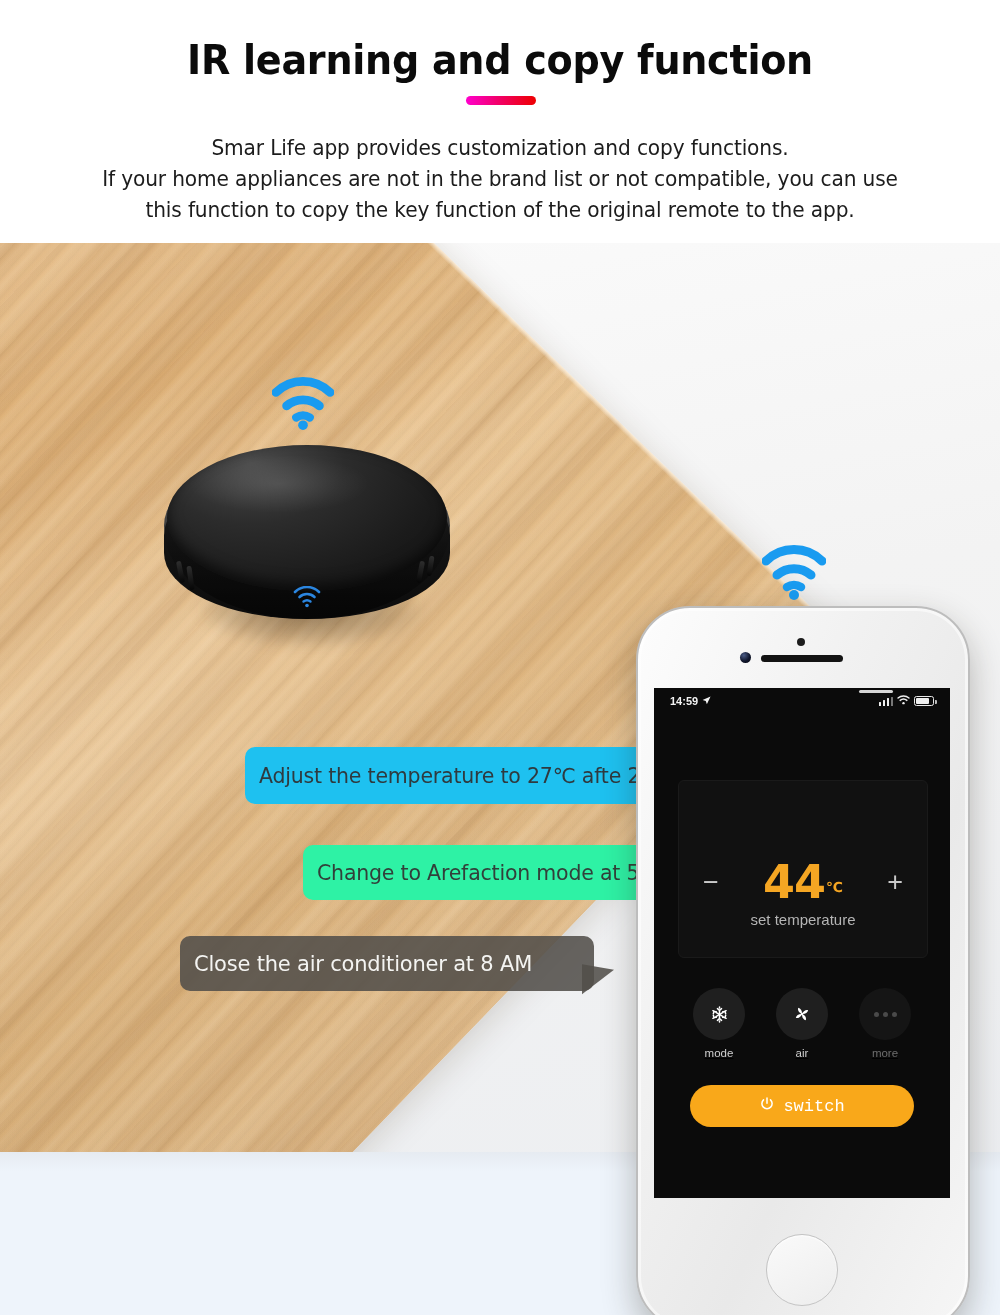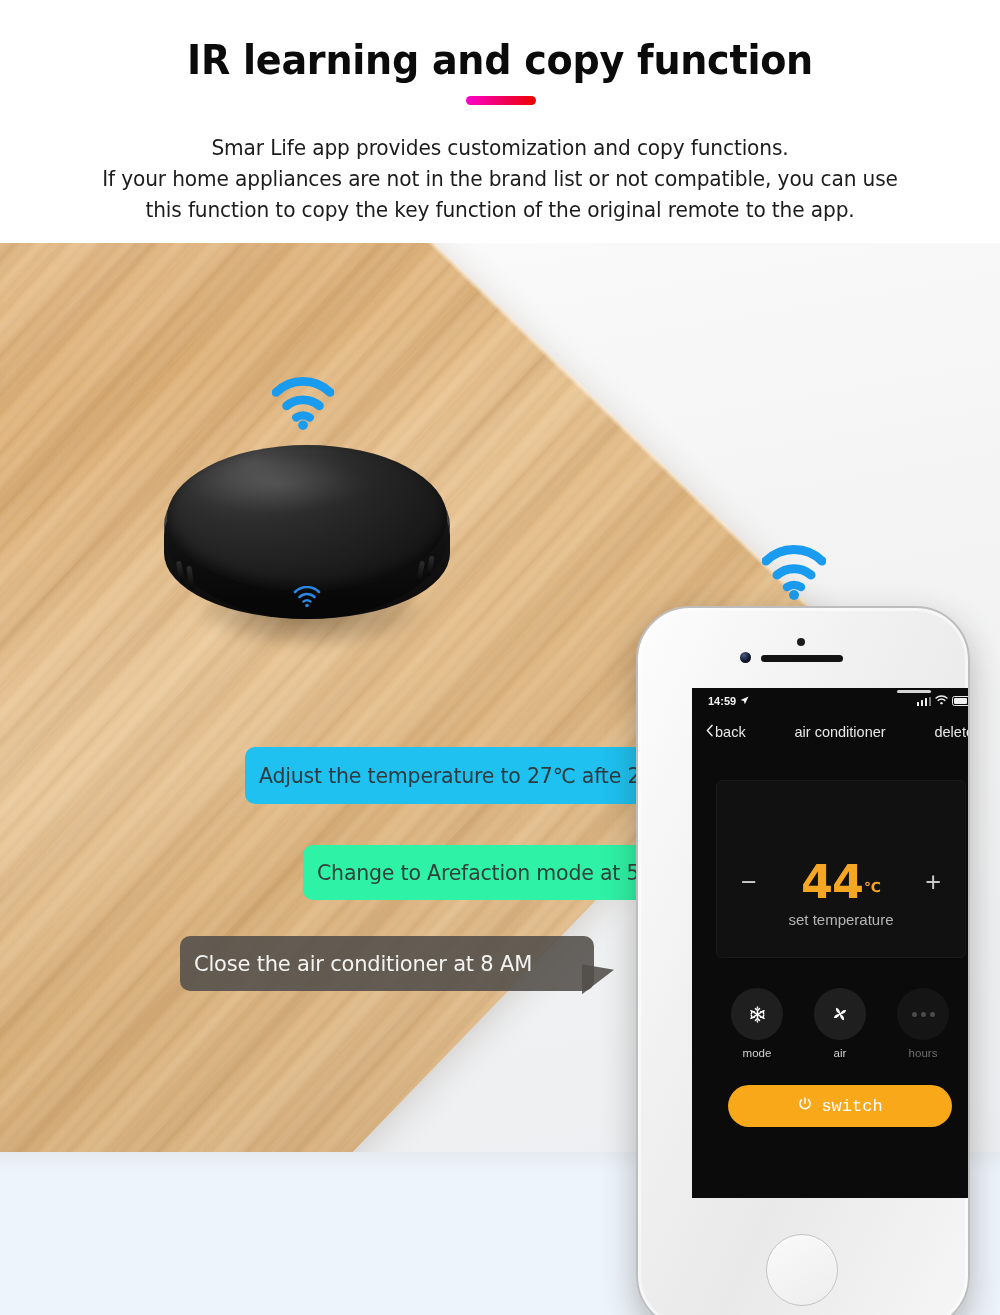--- a/index.html
+++ b/index.html
@@ -302,21 +302,20 @@
     width: 82px; height: 7px;
     border-radius: 4px;
     background: #131313;
   }
   .screen {
     position: absolute;
     left: 16px; top: 80px;
     width: 296px; height: 510px;
     background: #0b0b0b;
     overflow: hidden;
-    margin-left: 38px;
   }
   .home-btn {
     position: absolute;
     left: 128px; bottom: 22px;
     width: 70px; height: 70px;
     border-radius: 50%;
     background: linear-gradient(150deg, #fafafa, #ededed);
     border: 1.5px solid #c3c3c3;
     box-shadow: inset 0 1px 2px rgba(255,255,255,0.9);
   }
@@ -595,32 +594,20 @@
                 <path d="M3.3 5.9 A5.6 5.6 0 0 1 10.7 5.9" fill="none" stroke="#efefef" stroke-width="1.6" stroke-linecap="round"></path>
                 <circle cx="7" cy="9" r="1.3" fill="#efefef"></circle>
               </svg>
             </span>
             <span class="batt">
                 <i></i>
               </span>
           </div>
         </div>
 
-        <div class="navbar">
-          <div class="nav-back">
-            <span>
-              <svg viewBox="0 0 8 14" width="7" height="13" aria-hidden="true">
-                <path d="M6.8 1.2 L1.6 7 L6.8 12.8" fill="none" stroke="#e8e8e8" stroke-width="1.8" stroke-linecap="round" stroke-linejoin="round"></path>
-              </svg>
-            </span>
-            <span>back</span>
-          </div>
-          <div class="nav-title">air conditioner</div>
-          <div>delete</div>
-        </div>
 
         <div class="temp-card">
           <div class="temp-row">
             <div class="temp-pm">−</div>
             <div class="temp-mid">
               <span class="temp-val">44</span><span class="temp-unit">℃</span>
             </div>
             <div class="temp-pm">+</div>
           </div>
           <div class="temp-label">set temperature</div>
@@ -662,21 +649,21 @@
           </div>
 
           <div class="ctrl dim">
             <div class="ctrl-circle">
               <span class="dots">
                   <b></b>
                   <b></b>
                   <b></b>
                 </span>
             </div>
-            <div class="ctrl-label">hours</div>
+            <div class="ctrl-label">more</div>
           </div>
         </div>
 
         <div class="switch-btn">
           <span>
             <svg viewBox="0 0 20 20" width="16" height="16" aria-hidden="true">
               <path d="M10 2.4 V9.2" fill="none" stroke="#ffffff" stroke-width="1.9" stroke-linecap="round"></path>
               <path d="M5.6 4.8 A6.4 6.4 0 1 0 14.4 4.8" fill="none" stroke="#ffffff" stroke-width="1.9" stroke-linecap="round"></path>
             </svg>
           </span>

